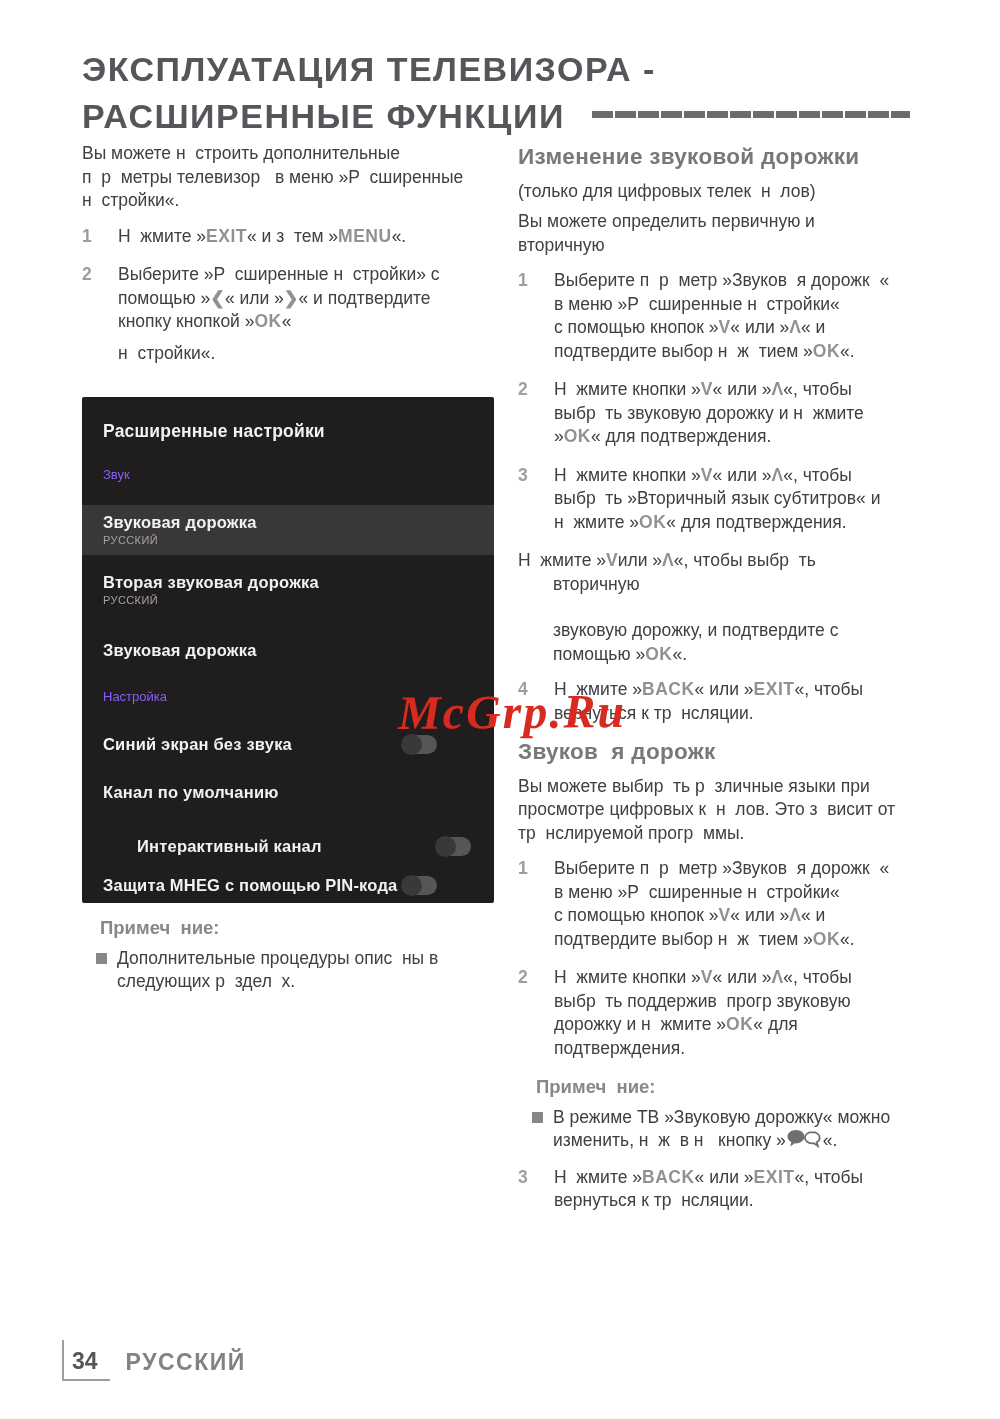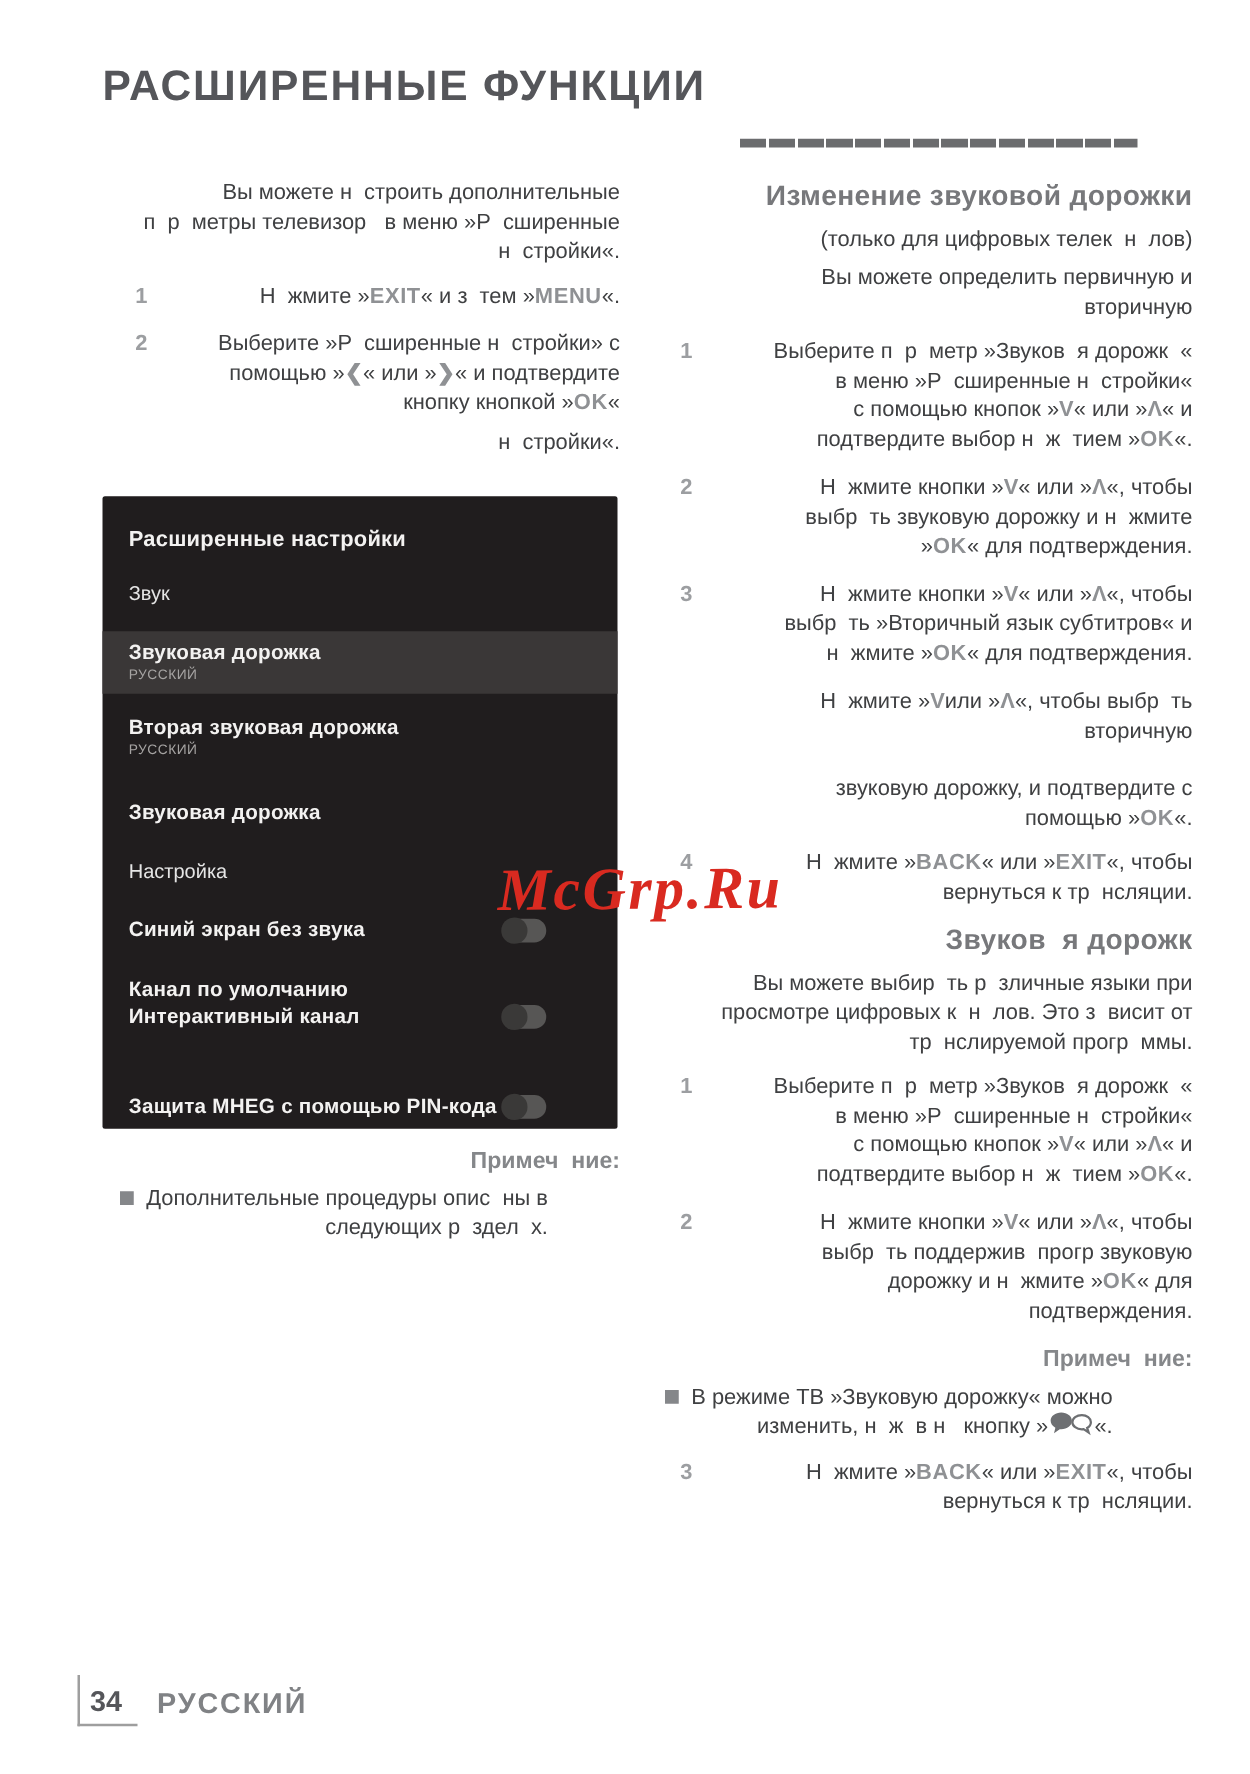--- a/index.html
+++ b/index.html
@@ -6,21 +6,21 @@
   .page{position:relative;width:1000px;height:1419px;background:#ffffff;overflow:hidden;
         font-family:"Liberation Sans",sans-serif;}
 
   
   .title{position:absolute;left:82px;top:46px;color:#55565a;font-weight:bold;
          font-size:34px;line-height:47px;letter-spacing:1.5px;}
   .title-rule{position:absolute;left:592px;top:111px;width:318px;height:7px;
         background:repeating-linear-gradient(90deg,#6b6c6e 0,#6b6c6e 21px,rgba(0,0,0,0) 21px,rgba(0,0,0,0) 23px);}
 
   
-  .col{position:absolute;font-size:17.5px;color:#3f4042;line-height:23.5px;text-align:right;}
+  .col{position:absolute;font-size:17.5px;color:#3f4042;line-height:23.5px;}
   #left-col{left:82px;top:142px;width:414px;}
   #right-col{left:518px;top:142px;width:436px;}
   #left-note{left:82px;top:914px;width:414px;}
   .line{white-space:pre-wrap;}
   .blk{margin:0 0 12px 0;}
   .blk.tight{margin-bottom:7px;}
   .blk.gap{margin-top:23px;}
   .h2{font-size:22.5px;font-weight:bold;color:#77787b;margin:3px 0 11px 0;letter-spacing:0.3px;}
   .step{display:flex;margin-bottom:15px;}
   .step .num{flex:0 0 36px;width:36px;font-weight:bold;color:#9c9ea1;}
@@ -32,21 +32,21 @@
   .noteh{font-weight:bold;color:#85878a;font-size:18.5px;margin:2px 0 7px 18px;}
   .bullet{display:flex;margin-left:14px;margin-bottom:13px;}
   .bullet .sq{flex:0 0 11px;width:11px;height:11px;background:#85878a;margin:6px 10px 0 0;}
   .key{font-weight:bold;color:#8f9194;letter-spacing:0.5px;}
   .chev{font-weight:bold;color:#8f9194;}
 
   
   .menu{position:absolute;left:82px;top:397px;width:412px;height:506px;background:#201d1e;border-radius:2px;}
   .m-title{position:absolute;left:21px;top:24px;color:#f3f2f1;font-weight:bold;font-size:17.5px;letter-spacing:0.2px;}
   .m-row{position:absolute;left:0;width:100%;}
-  .m-sec{color:#e5e5e5;font-size:16px;padding-left:21px;}
+  .m-sec{color:#8b5cf6;font-size:13px;padding-left:21px;}
   .m-label{color:#f3f2f1;font-size:16.5px;font-weight:bold;padding-left:21px;letter-spacing:0.2px;}
   .m-value{color:#a5a3a2;font-size:11px;padding-left:21px;margin-top:2px;letter-spacing:0.4px;}
   .m-row.hl{background:#3a3737;height:50px;}
   .m-row.hl .m-label{padding-top:8px;}
   .toggle{position:absolute;right:57px;top:0;width:35px;height:19px;border-radius:10px;background:#575655;}
   .toggle .knob{position:absolute;left:-1px;top:-1px;width:21px;height:21px;border-radius:50%;background:#3a3938;}
 
   
   .watermark{position:absolute;left:398px;top:684px;z-index:5;
      font-family:"Liberation Serif",serif;font-style:italic;font-weight:bold;
@@ -59,20 +59,21 @@
   .lang{font-size:23px;font-weight:bold;color:#808285;margin-left:16px;padding-bottom:5px;letter-spacing:1.5px;}
 
   .icn{display:inline-block;vertical-align:-4px;}
 </style>
 </head>
 <body>
 
 <div class="page">
 
   <div class="title">
+    <div class="line">ЭКСПЛУАТАЦИЯ ТЕЛЕВИЗОРА -</div>
     <div class="line">РАСШИРЕННЫЕ ФУНКЦИИ</div>
   </div>
   <div class="title-rule"></div>
 
   <div id="left-col" class="col">
       <div class="blk p">
         <div class="line"><span>Вы можете н  строить дополнительные</span></div>
         <div class="line"><span>п  р  метры телевизор   в меню »Р  сширенные</span></div>
         <div class="line"><span>н  стройки«.</span></div>
       </div>
@@ -117,21 +118,21 @@
         </div>
         <div class="m-row" style="top: 338px;">
           <div class="m-label">Синий экран без звука</div>
           <div class="toggle">
             <div class="knob"></div>
           </div>
         </div>
         <div class="m-row" style="top: 386px;">
           <div class="m-label">Канал по умолчанию</div>
         </div>
-        <div class="m-row" style="top: 407px;">
+        <div class="m-row" style="top: 440px; margin-left: 34px;">
           <div class="m-label">Интерактивный канал</div>
           <div class="toggle">
             <div class="knob"></div>
           </div>
         </div>
         <div class="m-row" style="top: 479px;">
           <div class="m-label">Защита MHEG с помощью PIN-кода</div>
           <div class="toggle">
             <div class="knob"></div>
           </div>

